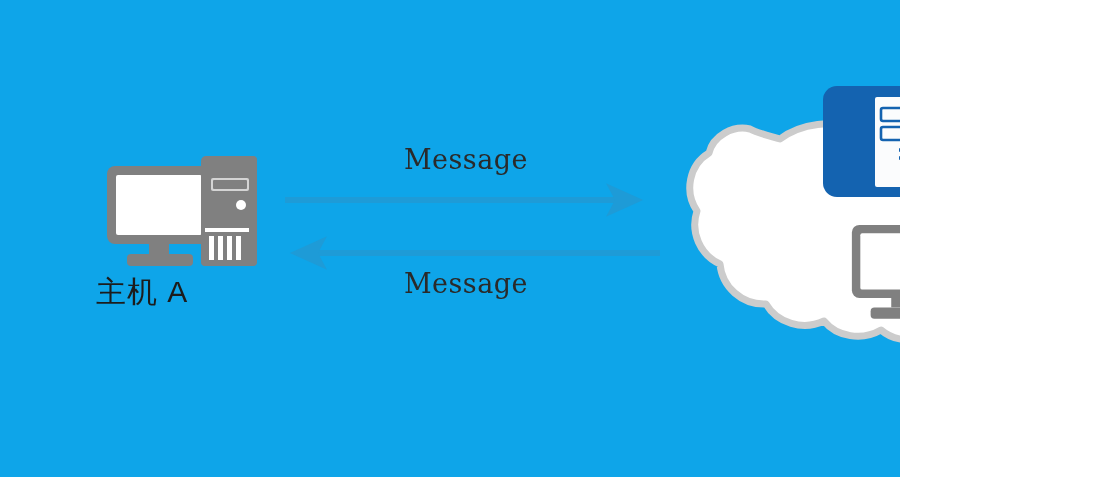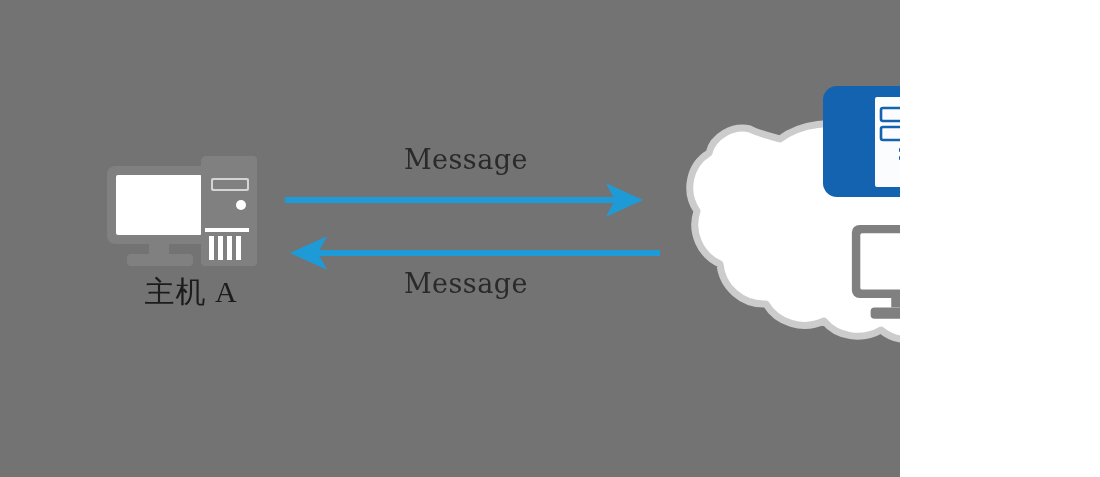--- a/index.html
+++ b/index.html
@@ -8,21 +8,21 @@
     padding: 0;
     background: #ffffff;
   }
   body {
     font-family: "Liberation Sans", sans-serif;
   }
   #canvas {
     position: relative;
     width: 900px;
     height: 477px;
-    background: #737373;
+    background: #0ea5e9;
     overflow: hidden;
   }
   .layer {
     position: absolute;
     top: 0;
     left: 0;
     width: 1100px;
     height: 477px;
   }
   .node {
@@ -42,22 +42,22 @@
     width: 150px;
     height: 120px;
   }
 
   
   #host-a-label {
     position: absolute;
     left: 96px;
     top: 272px;
     width: 190px;
-    text-align: center;
-    font-family: Liberation Serif, serif;
+    text-align: left;
+    font-family: Liberation Sans, sans-serif;
     font-size: 30px;
     font-weight: 400;
     color: #1c1c1c;
     letter-spacing: 1px;
     white-space: nowrap;
   }
 
   
   .msg-label {
     position: absolute;

